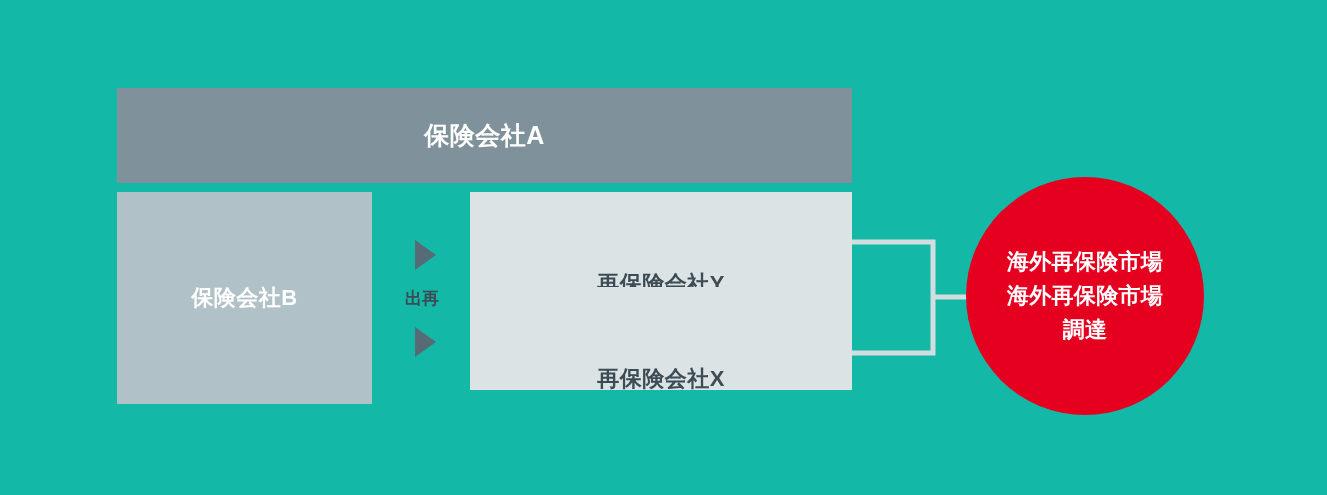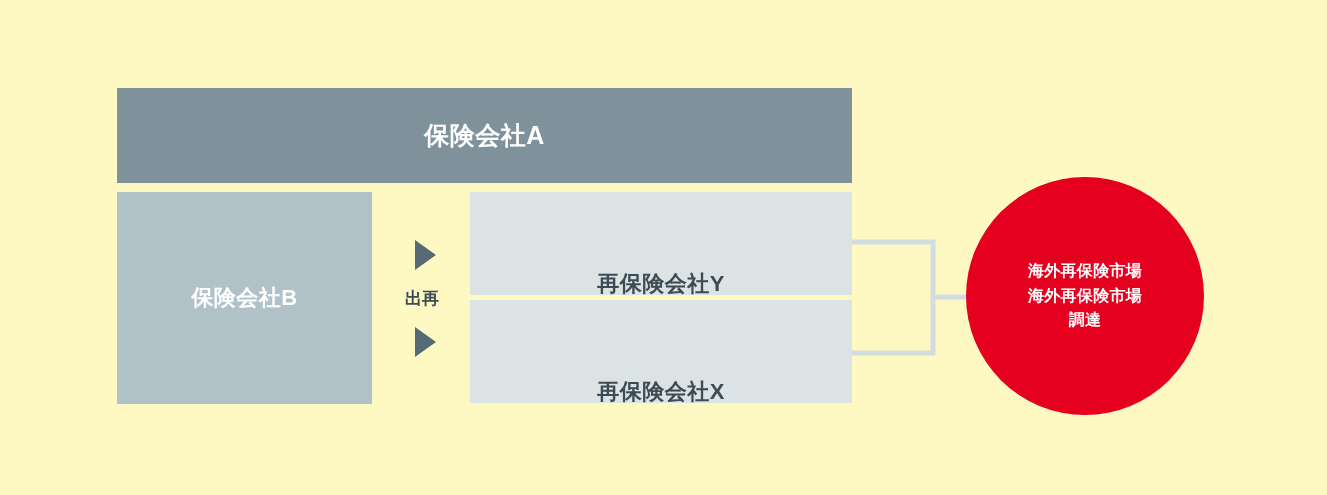--- a/index.html
+++ b/index.html
@@ -11,21 +11,21 @@
     width: 1327px;
     height: 495px;
     background: #edf3f5;
     font-family: "Liberation Sans", "DejaVu Sans", sans-serif;
     overflow: hidden;
   }
   #diagram {
     position: relative;
     width: 1327px;
     height: 495px;
-    background: #fef9c3;
+    background: #14b8a6;
   }
 
   
   .insurer-a {
     position: absolute;
     left: 117px;
     top: 88px;
     width: 735px;
     height: 95px;
     background: #7f929b;
@@ -97,21 +97,21 @@
   .reinsurer {
     position: absolute;
     left: 470px;
     width: 382px;
     background: #dbe3e5;
     display: flex;
     align-items: flex-end;
     justify-content: center;
   }
   .reinsurer-y { top: 192px; height: 103px; }
-  .reinsurer-x { top: 300px; height: 103px; }
+  .reinsurer-x { top: 287px; height: 103px; }
   .reinsurer-label {
     color: #3c4b54;
     font-size: 22px;
     font-weight: 700;
     letter-spacing: 0.5px;
     line-height: 1;
     white-space: nowrap;
   }
 
   
@@ -134,21 +134,21 @@
     border-radius: 50%;
     background: #e60020;
     display: flex;
     flex-direction: column;
     align-items: center;
     justify-content: center;
     text-align: center;
   }
   .market-circle-line {
     color: #ffffff;
-    font-size: 16px;
+    font-size: 22px;
     font-weight: 700;
     line-height: 1.55;
     letter-spacing: 0.3px;
     white-space: nowrap;
   }
 </style>
 </head>
 <body>
 
 <div id="diagram">

